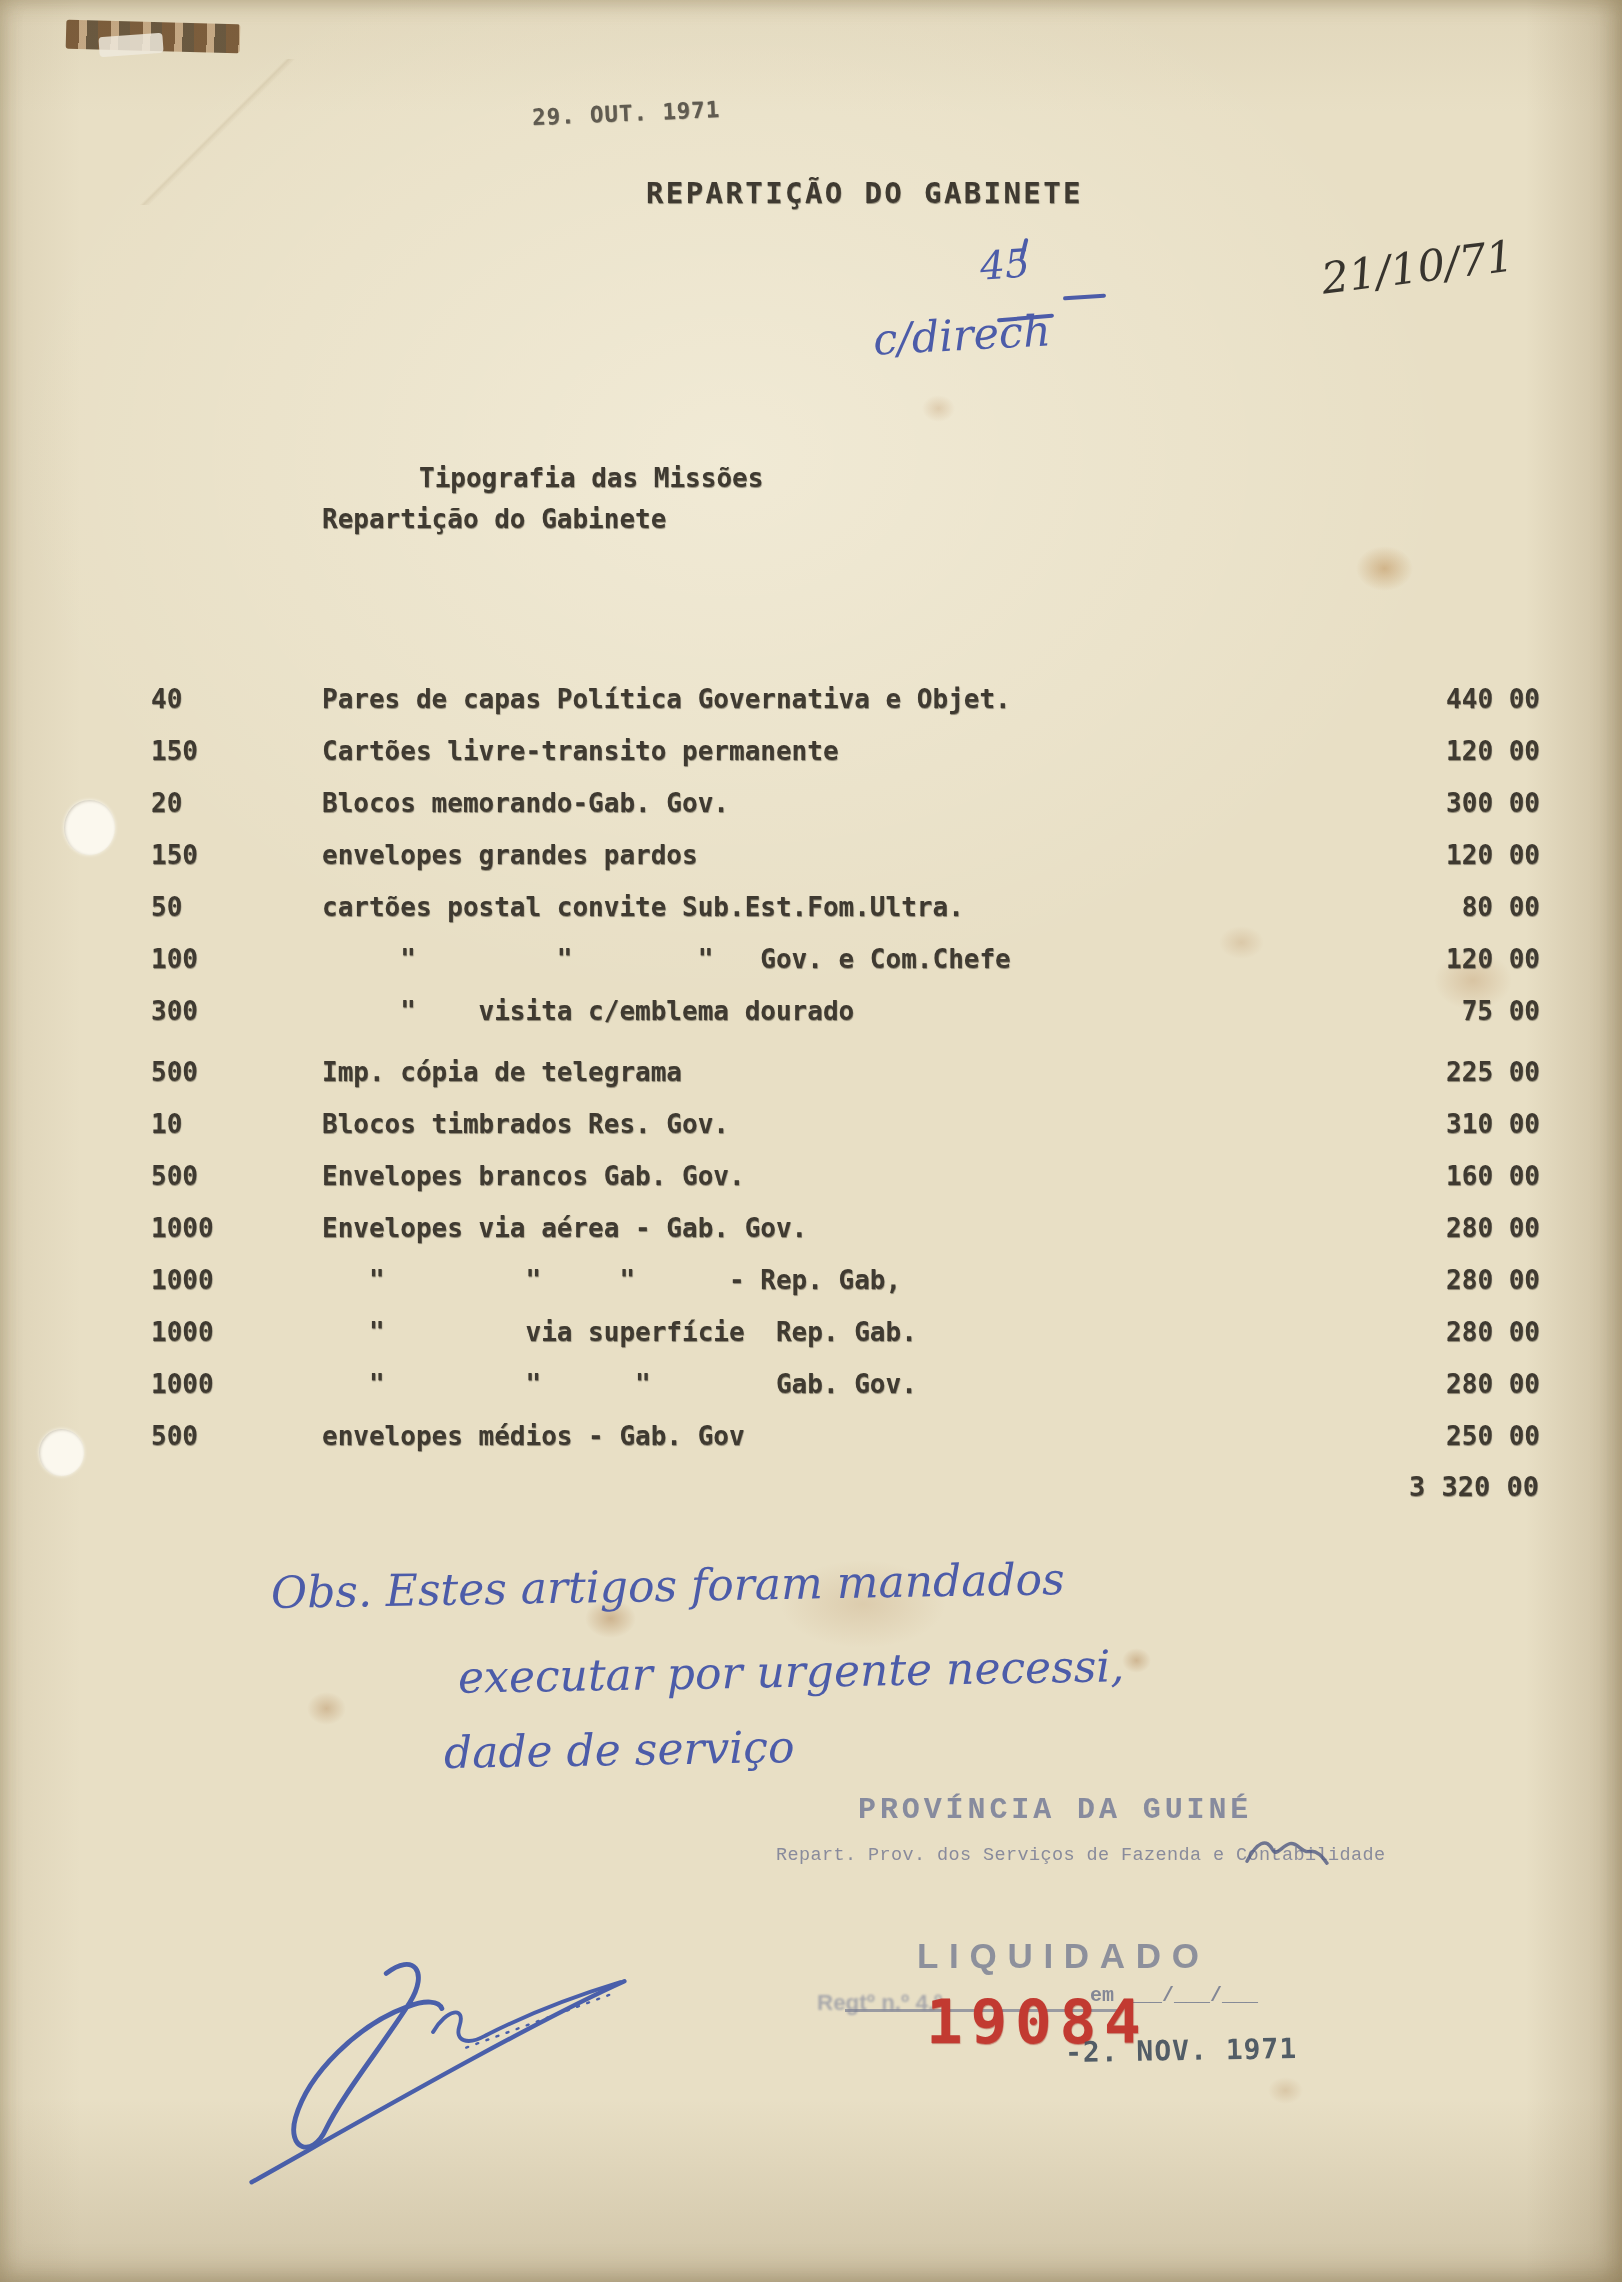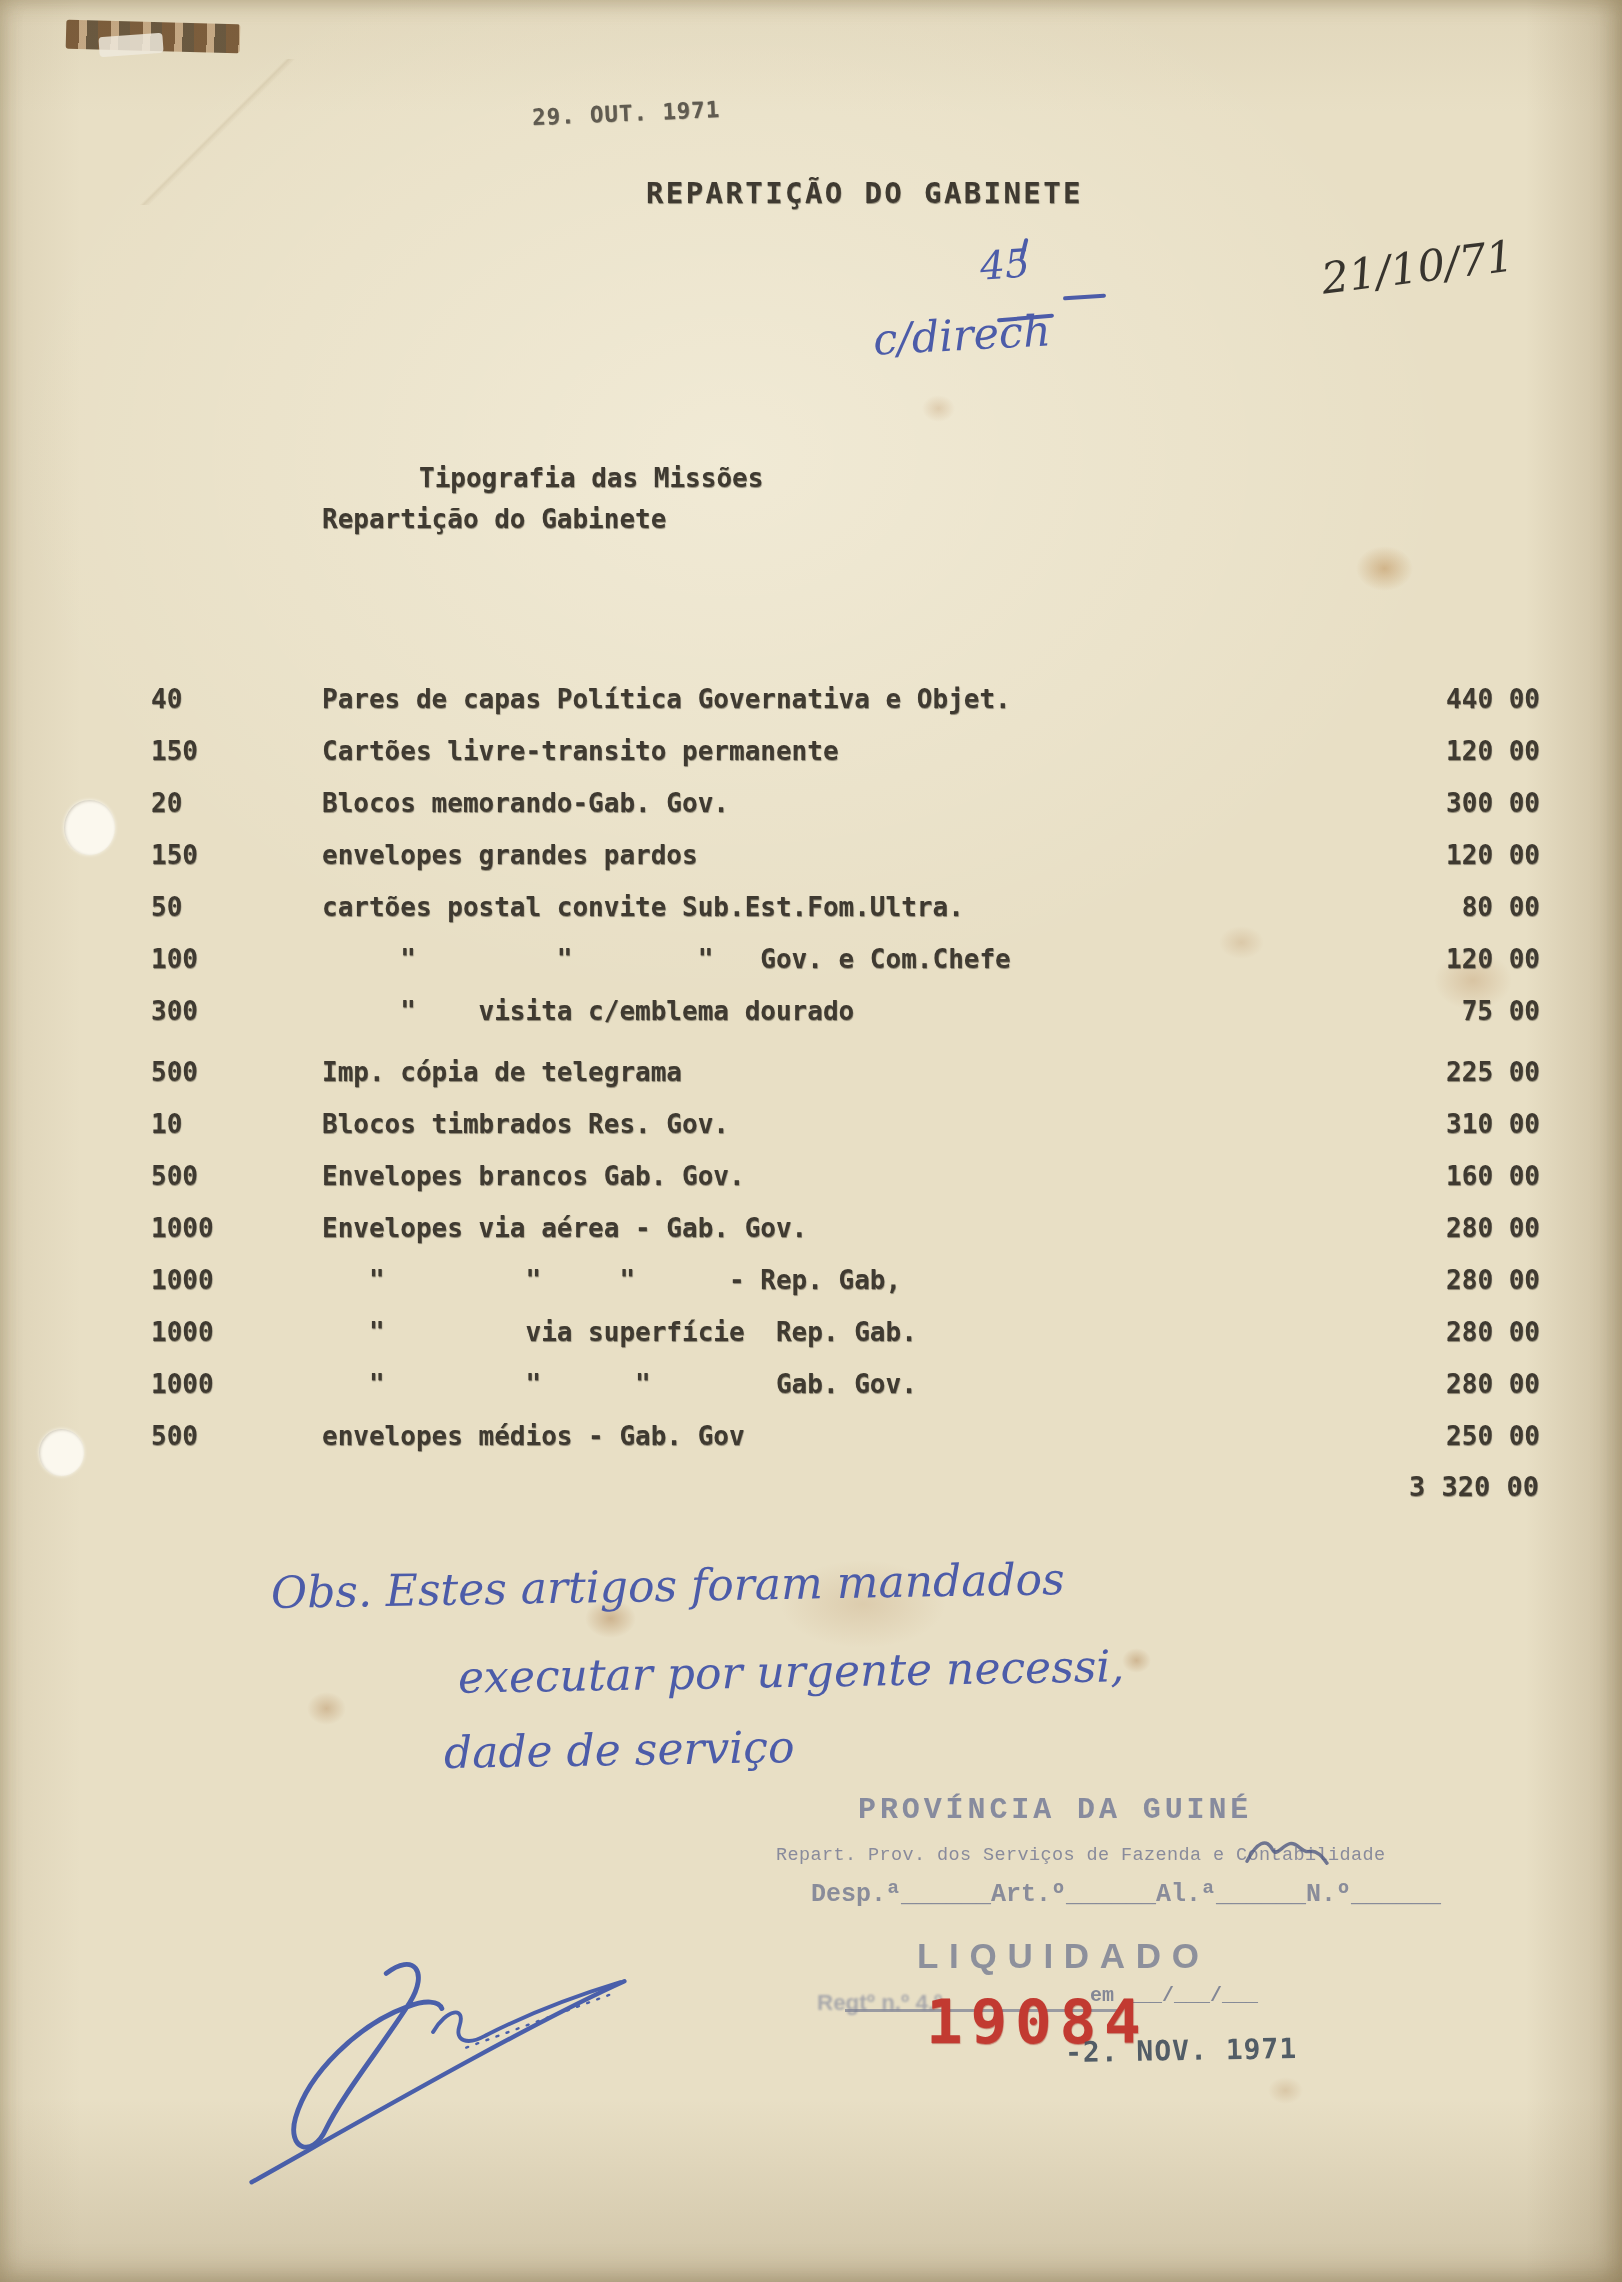--- a/index.html
+++ b/index.html
@@ -95,21 +95,20 @@
   <div class="hw obs" style="left:271px;top:1560px;">Obs. Estes artigos foram mandados</div>
   <div class="hw obs" style="left:458px;top:1646px;">executar por urgente necessi,</div>
   <div class="hw obs" style="left:444px;top:1724px;">dade de serviço</div>
 
   <div class="stamp blur1" style="left:858px;top:1793px;font-size:30px;font-weight:bold;letter-spacing:3.9px;">PROVÍNCIA DA GUINÉ</div>
   <div class="stamp blur1" style="left:776px;top:1845px;font-size:18.5px;letter-spacing:0.4px;color:rgba(112,118,145,.8);">Repart. Prov. dos Serviços de Fazenda e Contabilidade</div>
 
   <svg style="position:absolute;left:1243px;top:1832px;" width="88" height="39" viewBox="0 0 90 40">
     <path d="M4 30 C14 10 24 6 30 18 C34 26 40 14 48 12 C56 10 60 22 68 20 C76 18 82 26 86 32" fill="none" stroke="rgba(80,90,130,.8)" stroke-width="3.5" stroke-linecap="round"></path>
   </svg>
-  <div class="stamp blur1" style="left:811px;top:1880px;font-size:25px;font-weight:bold;color:rgba(110,116,142,.78);">Desp.ª______Art.º______Al.ª______N.º______</div>
   <div class="stamp" style="left:917px;top:1936px;font-size:35px;font-weight:bold;letter-spacing:10.7px;color:rgba(125,130,148,.85);filter:blur(0.4px);">LIQUIDADO</div>
   <div class="stamp blur2" style="left:817px;top:1990px;font-size:22.4px;font-weight:bold;">Regtº n.º 4.º</div>
   <div class="stamp blur1" style="left:1090px;top:1984px;font-size:20px;font-weight:bold;color:rgba(105,112,138,.8);">em ___/___/___</div>
   <div class="line" style="left:845px;top:2009px;width:275px;height:2.9px;"></div>
   <div class="red" style="left:926px;top:1986px;font-size:61px;">19084</div>
   <div class="datestamp-bottom" style="left:1065px;top:2034px;font-size:28px;">-2. NOV. 1971</div>
 
   <svg style="position:absolute;left:232px;top:1950px;" width="410" height="244" viewBox="0 0 420 250">
     <g fill="none" stroke="#3d55a8" stroke-linecap="round" opacity=".92">
       <path d="M20 238 C120 182 300 78 402 32" stroke-width="4.5"></path>

